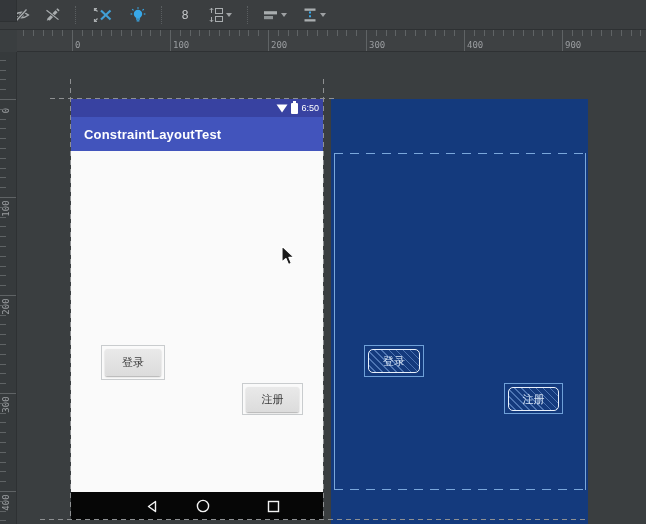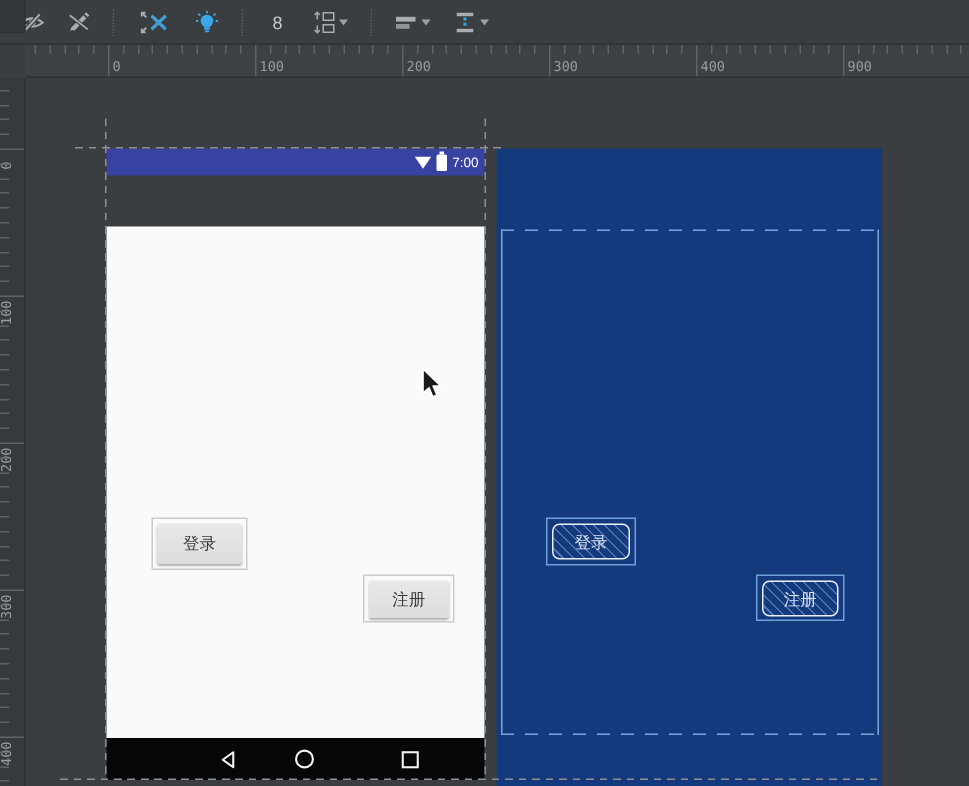--- a/index.html
+++ b/index.html
@@ -279,21 +279,24 @@
     <div class="tick-v" style="top: 458.6px;"></div>
     <div class="tick-v" style="top: 468.4px;"></div>
   </div>
 
 <div id="design">
   <div id="status-bar">
     <svg width="12" height="9" viewBox="0 0 12 9">
       <path d="M0.5 0.5 H11.5 L6 8.5 Z" fill="#FFFFFF"></path>
     </svg>
     <div class="battery"></div>
-    <span id="status-time">7:00</span>
+    <span id="status-time">6:50</span>
+  </div>
+  <div id="app-bar">
+    <span id="app-title">ConstraintLayoutTest</span>
   </div>
   <div id="content">
     <div class="bounds" style="left:30px;top:194px;width:64px;height:35px;"></div>
     <div class="abtn" style="left:34px;top:198px;width:56px;height:27px;">登录</div>
     <div class="bounds" style="left:171px;top:232px;width:61px;height:32px;"></div>
     <div class="abtn" style="left:175px;top:236px;width:53px;height:25px;">注册</div>
   </div>
   <div id="nav-bar">
     <div class="nav-slot" style="left:66px;">
       <svg width="14" height="13" viewBox="0 0 14 13">

